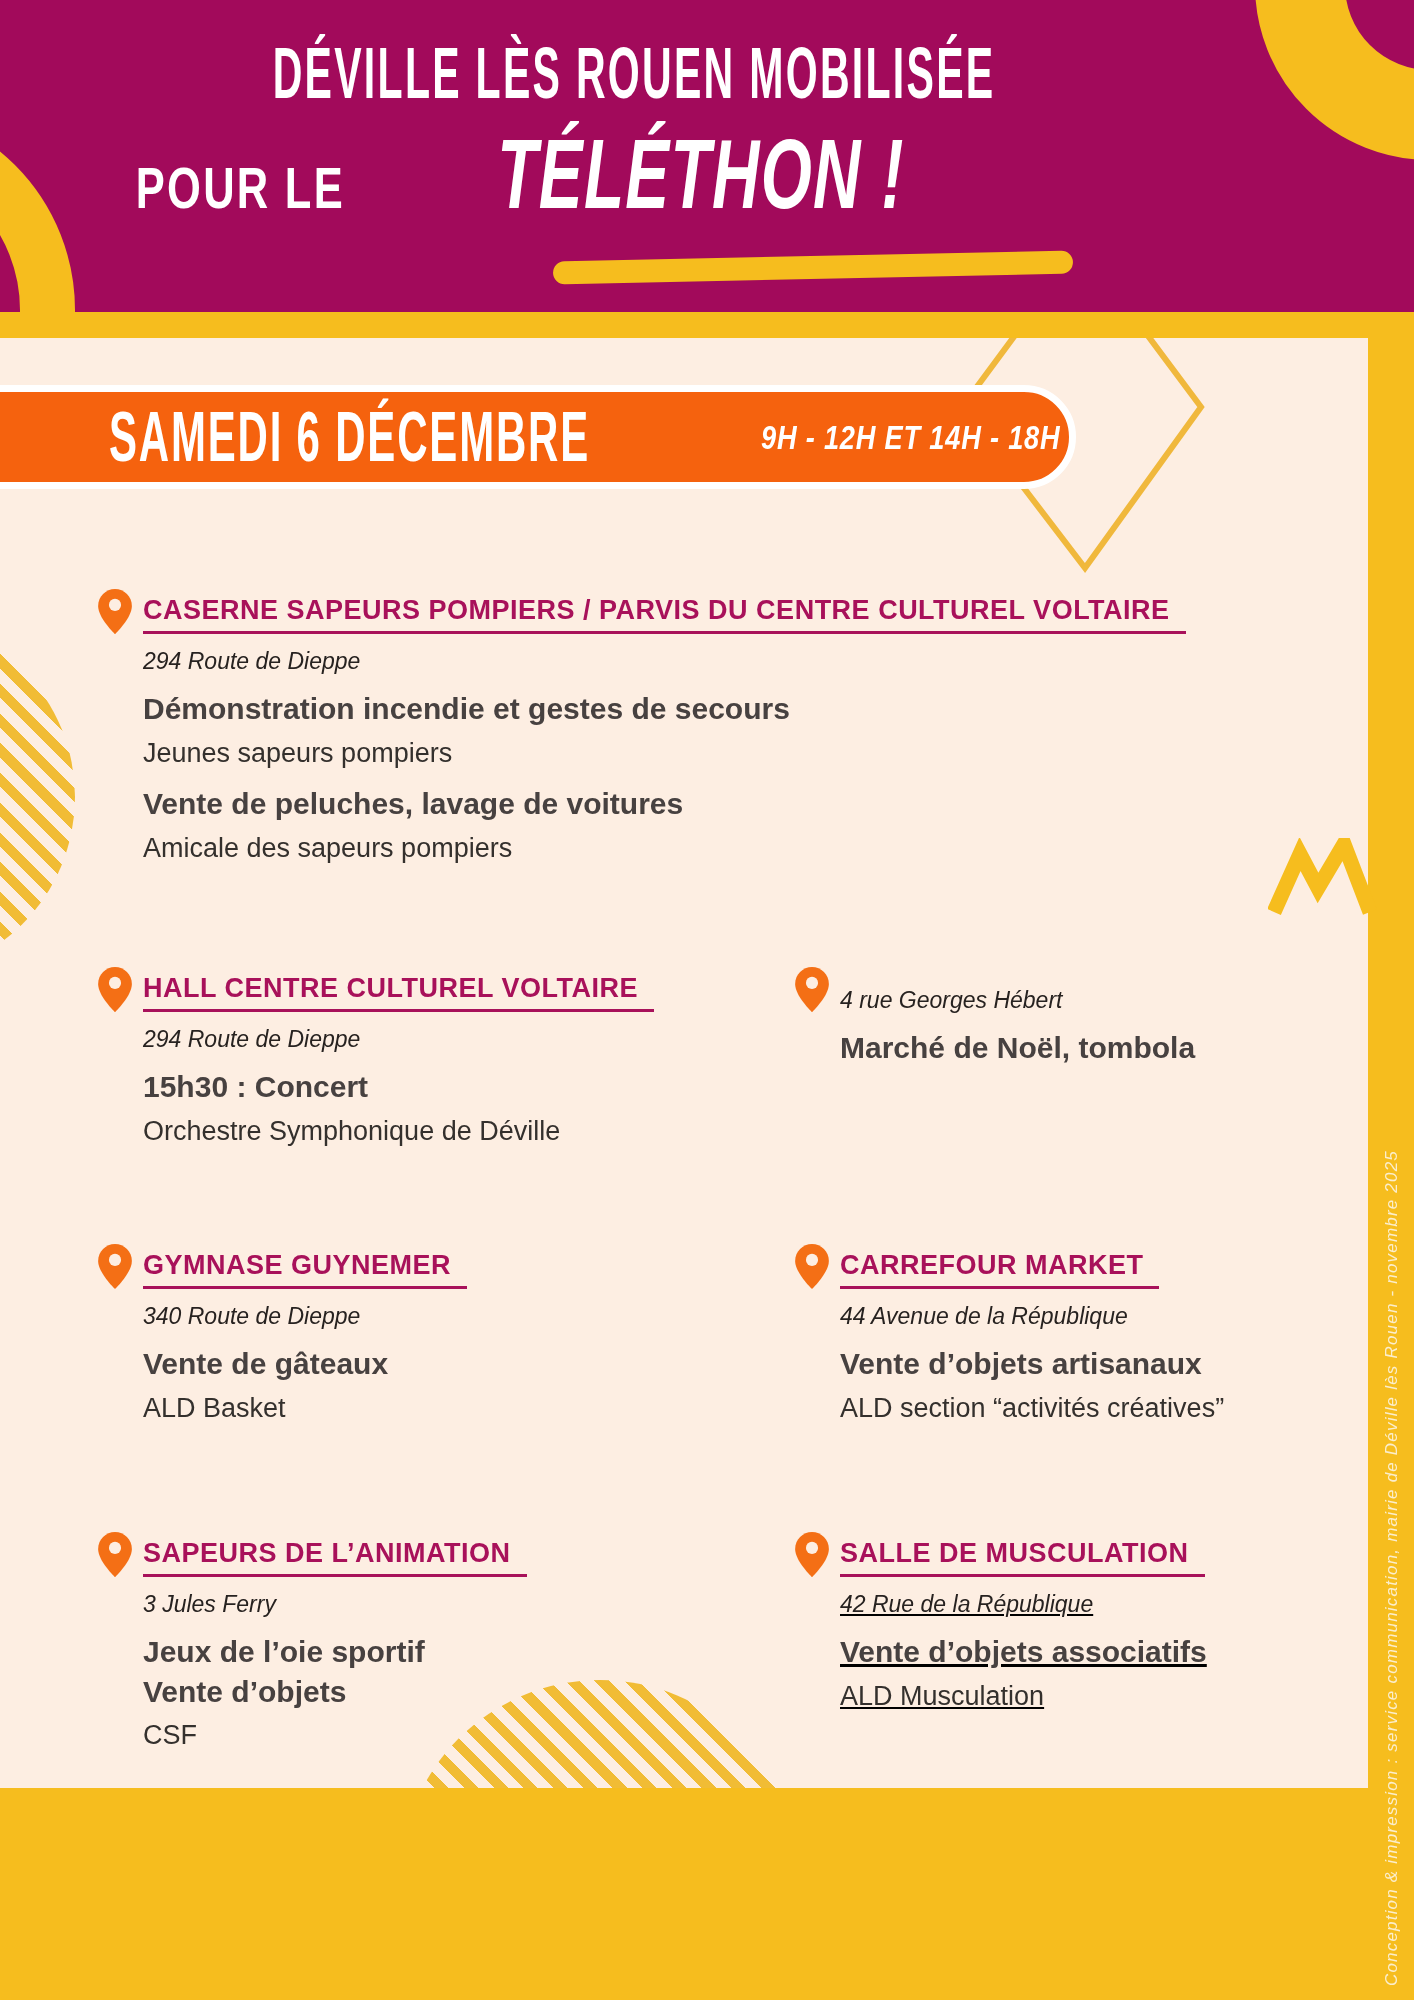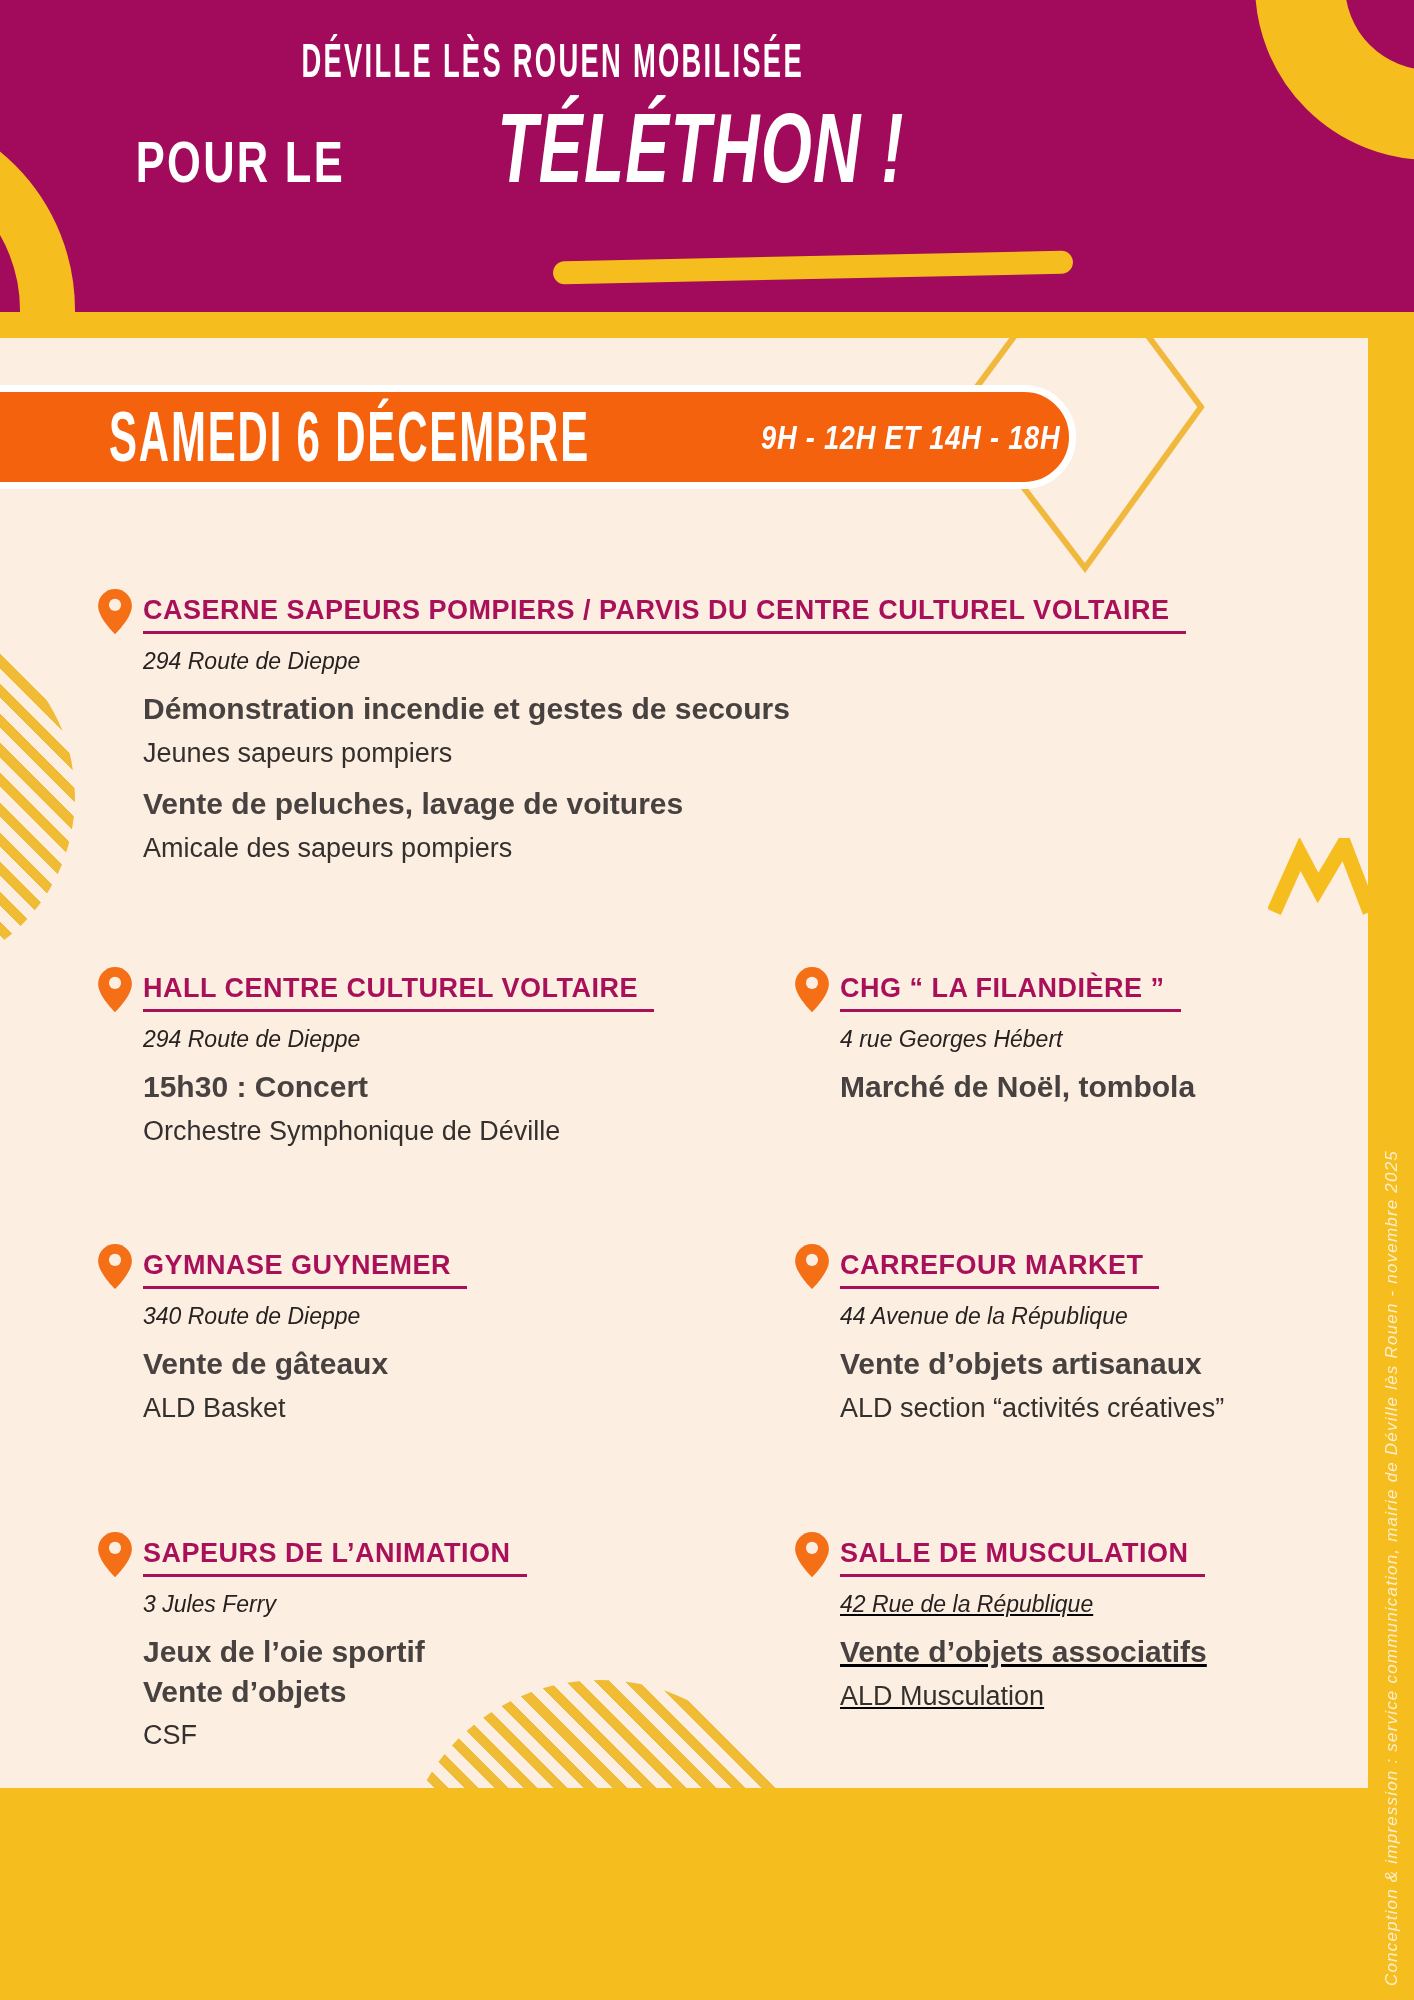--- a/index.html
+++ b/index.html
@@ -11,21 +11,21 @@
   
   .header{
     position:absolute;left:0;top:0;width:1414px;height:312px;
     background:#A20A5B;overflow:hidden;z-index:2;
   }
   .ring{position:absolute;border-radius:50%;border-style:solid;border-color:#F6BD1E;background:transparent;}
   .ring-corner{width:170px;height:170px;border-width:90px;left:1255px;top:-190px;}
   .ring-left{width:300px;height:300px;border-width:55px;left:-335px;top:105px;}
   .header-titles{position:absolute;left:0;top:36px;width:1106px;text-align:center;color:#FFFFFF;}
   .squish{display:inline-block;transform-origin:50% 60%;}
-  .title-line1{font-size:48px;font-weight:bold;letter-spacing:4px;line-height:1.05;white-space:nowrap;}
+  .title-line1{font-size:72px;font-weight:bold;letter-spacing:4px;line-height:1.05;white-space:nowrap;}
   .title-line1 .squish{transform:scaleX(.57);}
   .title-line2{margin-top:6px;white-space:nowrap;}
   .title-prefix{font-size:58px;font-weight:bold;letter-spacing:3px;vertical-align:baseline;}
   .title-prefix.squish{transform:scaleX(.75);}
   .title-script{font-size:98px;font-weight:bold;font-style:italic;letter-spacing:2px;vertical-align:baseline;margin-left:18px;}
   .title-script.squish{transform:scaleX(.67);}
   .swoosh{
     position:absolute;left:553px;top:256px;width:520px;height:23px;
     background:#F6BD1E;border-radius:13px;transform:rotate(-1.2deg);
   }
@@ -137,21 +137,20 @@
     <div class="event-activity">15h30 : Concert</div>
     <div class="event-org">Orchestre Symphonique de Déville</div>
   </div>
 </div>
 
 <div class="section sec-3">
   <svg class="pin" width="34" height="45" viewBox="0 0 24 32">
       <path d="M12 0C5.37 0 0 5.37 0 12c0 8.6 12 20 12 20s12-11.4 12-20C24 5.37 18.63 0 12 0z" fill="#F46F15"></path>
       <circle cx="12" cy="11.3" r="4.3" fill="#FDEEE2"></circle>
     </svg>
-  <div class="loc-name">CHG “ LA FILANDIÈRE ”</div>
   <div class="loc-address">4 rue Georges Hébert</div>
   <div class="event">
     <div class="event-activity">Marché de Noël, tombola</div>
   </div>
 </div>
 
 <div class="section sec-4">
   <svg class="pin" width="34" height="45" viewBox="0 0 24 32">
       <path d="M12 0C5.37 0 0 5.37 0 12c0 8.6 12 20 12 20s12-11.4 12-20C24 5.37 18.63 0 12 0z" fill="#F46F15"></path>
       <circle cx="12" cy="11.3" r="4.3" fill="#FDEEE2"></circle>

